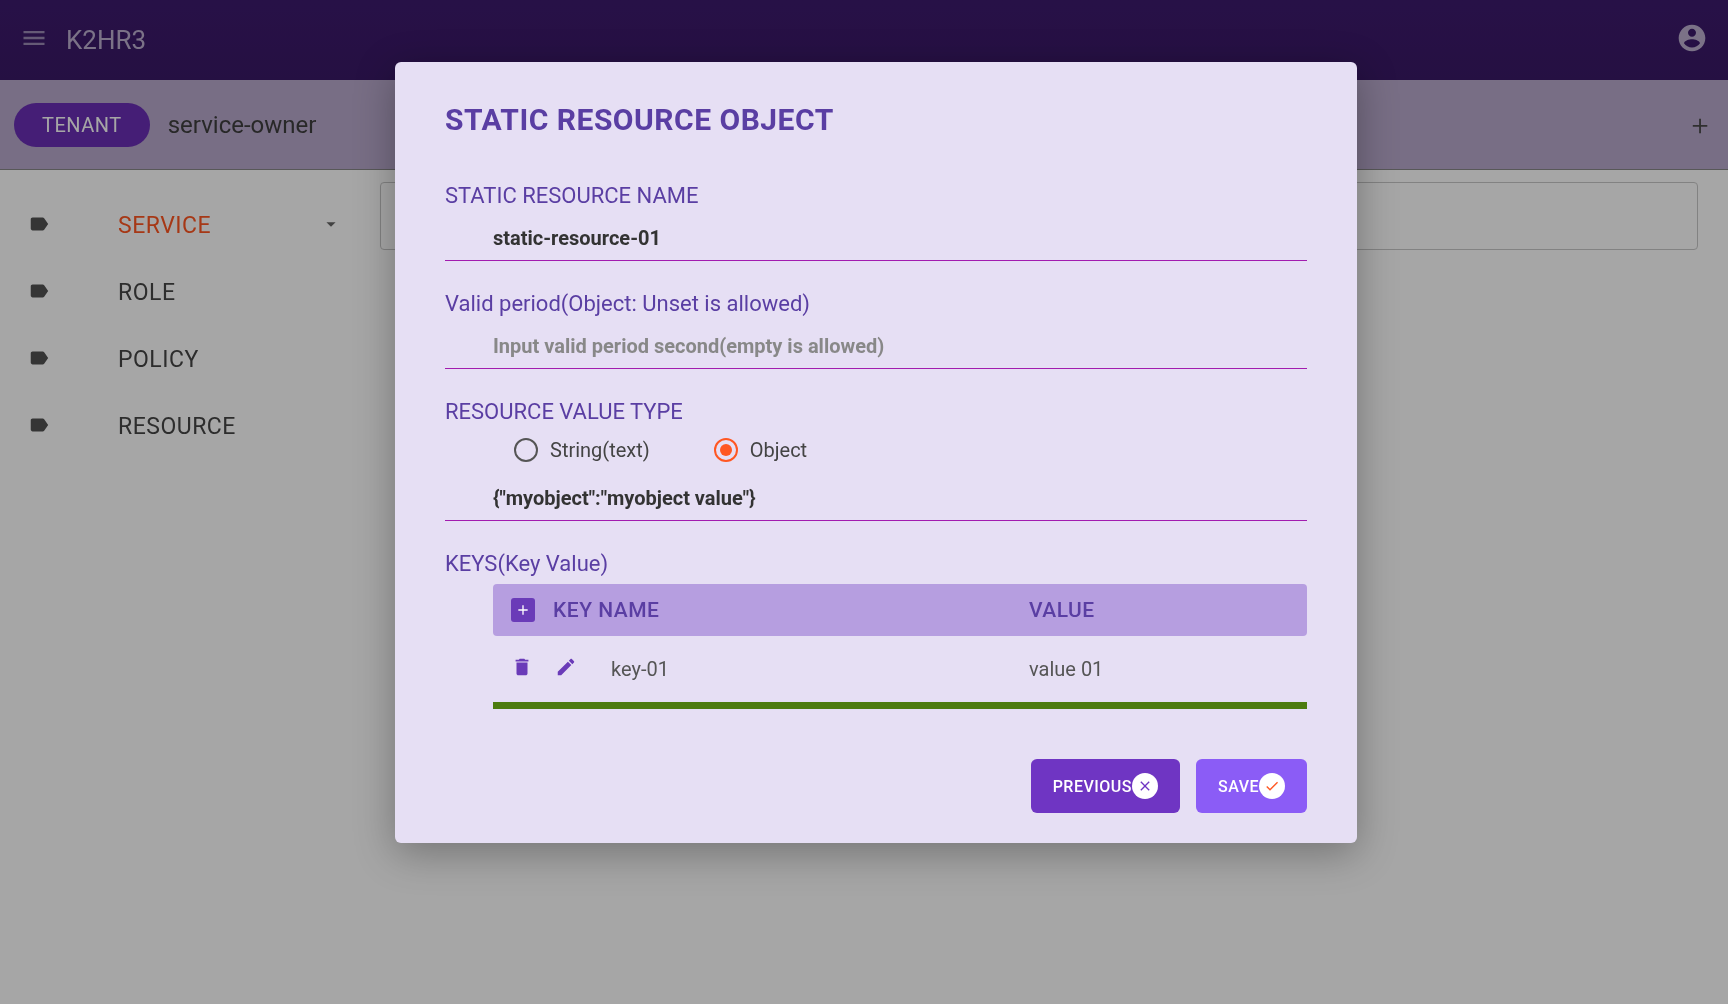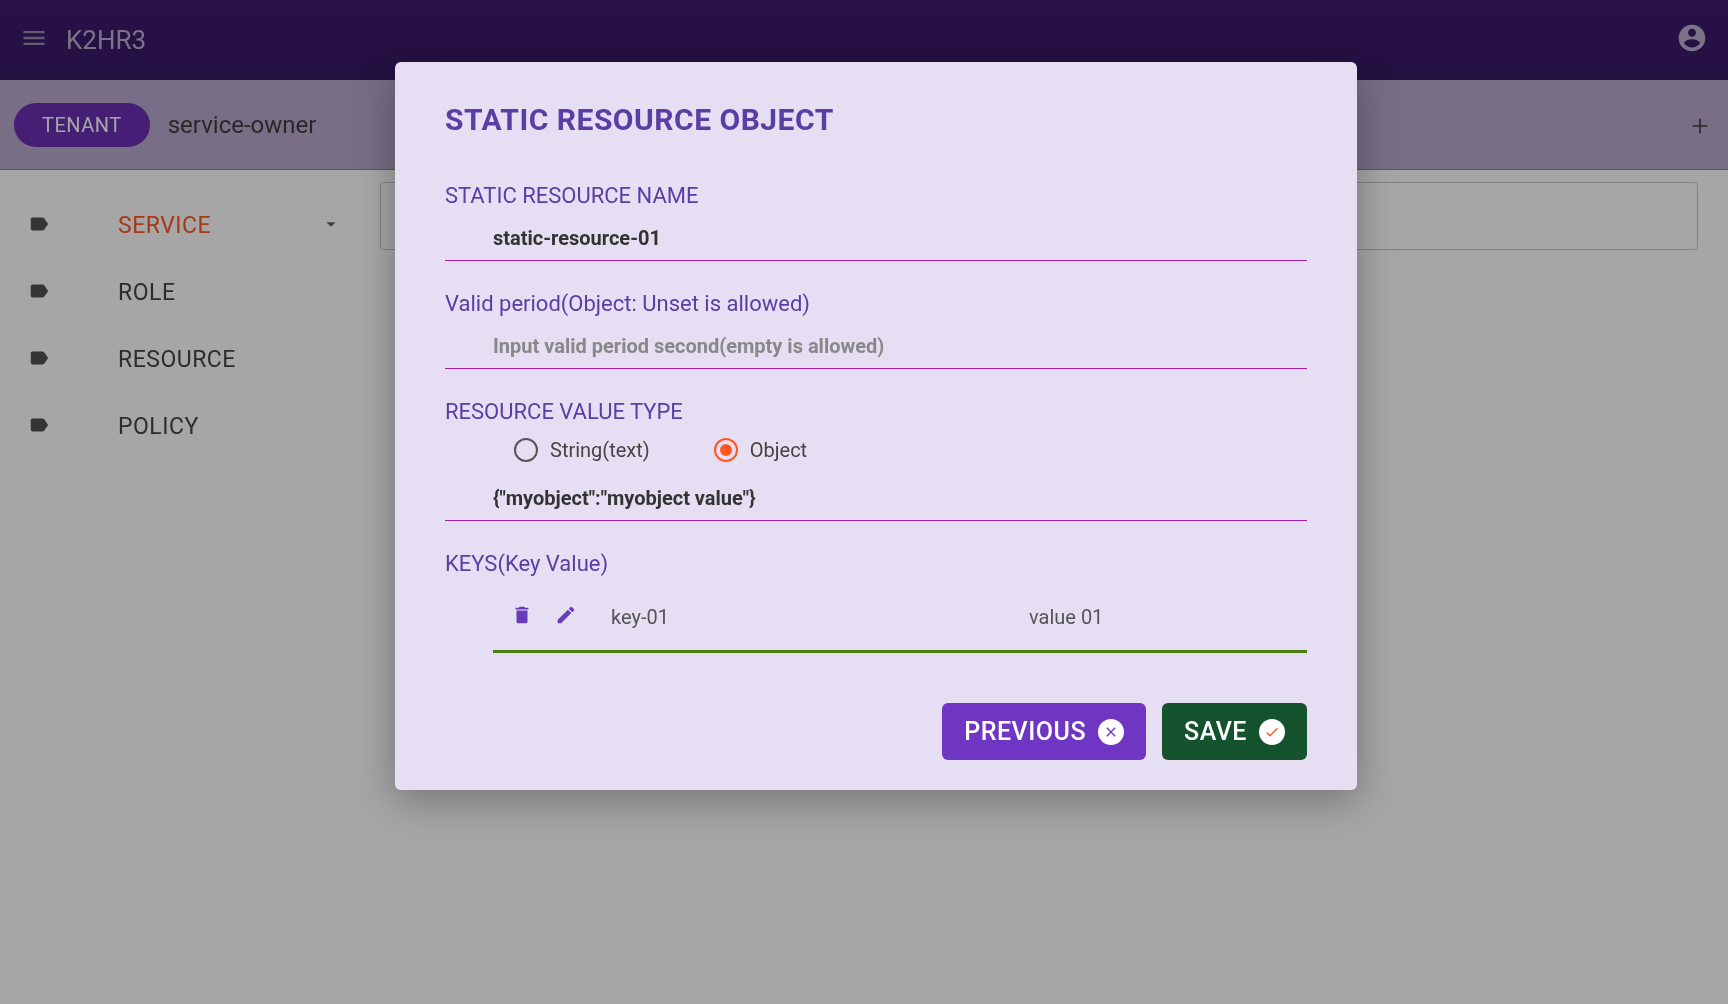--- a/index.html
+++ b/index.html
@@ -45,33 +45,33 @@
 .radio-circle.selected { border-color: #ff5722; }
 .radio-dot { width: 12px; height: 12px; background: #ff5722; border-radius: 50%; }
 .radio-label { font-size: 20px; color: #444; }
 
 .keys-header { background: #b69ee0; display: flex; align-items: center; padding: 14px 18px; border-radius: 4px; margin-top: 8px; }
 .keys-header .add-box { width: 24px; height: 24px; background: #6a3bb8; border-radius: 3px; display: flex; align-items: center; justify-content: center; color: #fff; font-size: 18px; font-weight: bold; margin-right: 18px; cursor: pointer; }
 .keys-header .col { color: #5a3ea3; font-size: 21px; font-weight: 500; letter-spacing: 0.5px; }
 .keys-header .col.name { flex: 1; }
 .keys-header .col.value { width: 260px; }
 
-.keys-row { display: flex; align-items: center; padding: 20px 18px; border-bottom: 3px solid #4d7c0f; }
+.keys-row { display: flex; align-items: center; padding: 20px 18px; border-bottom: 7px solid #4d7c0f; }
 .keys-row .icon-btn { color: #6a3bb8; margin-right: 22px; cursor: pointer; }
 .keys-row .cell { color: #555; font-size: 20px; }
 .keys-row .cell.name { flex: 1; margin-left: 12px; }
 .keys-row .cell.value { width: 260px; }
 
 .pagination { display: flex; align-items: center; justify-content: flex-end; gap: 30px; padding: 18px 10px; color: #555; font-size: 18px; }
 .pagination .nav-btn { color: #888; cursor: pointer; padding: 4px; }
 
 .modal-actions { display: flex; justify-content: flex-end; gap: 16px; margin-top: 50px; }
-.btn { display: flex; align-items: center; gap: 12px; padding: 14px 22px; border: none; border-radius: 6px; font-size: 25px; font-weight: 500; color: #fff; cursor: pointer; letter-spacing: 0.5px; }
+.btn { display: flex; align-items: center; padding: 14px 22px; border: none; border-radius: 6px; font-size: 16px; font-weight: 500; color: #fff; cursor: pointer; letter-spacing: 0.5px; }
 .btn.prev { background: #6f35c3; }
-.btn.save { background: #14532d; }
+.btn.save { background: #8b5cf6; }
 .btn .circle-icon { width: 26px; height: 26px; border-radius: 50%; background: #fff; display: flex; align-items: center; justify-content: center; }
 .btn.prev .circle-icon svg { color: #6f35c3; }
 .btn.save .circle-icon svg { color: #ff5722; }
 
 .content-box { position: absolute; left: 380px; top: 182px; right: 30px; height: 68px; background: #fff; border: 1px solid #c8c8c8; border-radius: 4px; }
 </style>
 </head>
 <body>
 
 <div class="header">
@@ -121,29 +121,29 @@
         </svg>
     </span>
     <span class="label">ROLE</span>
   </div>
   <div class="sidebar-item">
     <span class="tag-icon">
       <svg width="22" height="22" viewBox="0 0 24 24" fill="currentColor">
           <path d="M17.63 5.84C17.27 5.33 16.67 5 16 5L5 5.01C3.9 5.01 3 5.9 3 7v10c0 1.1.9 1.99 2 1.99L16 19c.67 0 1.27-.33 1.63-.84L22 12l-4.37-6.16z"></path>
         </svg>
     </span>
+    <span class="label">POLICY</span>
+  </div>
+  <div class="sidebar-item">
+    <span class="tag-icon">
+      <svg width="22" height="22" viewBox="0 0 24 24" fill="currentColor">
+          <path d="M17.63 5.84C17.27 5.33 16.67 5 16 5L5 5.01C3.9 5.01 3 5.9 3 7v10c0 1.1.9 1.99 2 1.99L16 19c.67 0 1.27-.33 1.63-.84L22 12l-4.37-6.16z"></path>
+        </svg>
+    </span>
     <span class="label">RESOURCE</span>
-  </div>
-  <div class="sidebar-item">
-    <span class="tag-icon">
-      <svg width="22" height="22" viewBox="0 0 24 24" fill="currentColor">
-          <path d="M17.63 5.84C17.27 5.33 16.67 5 16 5L5 5.01C3.9 5.01 3 5.9 3 7v10c0 1.1.9 1.99 2 1.99L16 19c.67 0 1.27-.33 1.63-.84L22 12l-4.37-6.16z"></path>
-        </svg>
-    </span>
-    <span class="label">POLICY</span>
   </div>
 </div>
 
 <div class="overlay"></div>
 
 <div class="modal">
   <h2 class="modal-title">STATIC RESOURCE OBJECT</h2>
 
   <div class="field-block">
     <div class="field-label">STATIC RESOURCE NAME</div>
@@ -168,20 +168,29 @@
           </span>
         <span class="radio-label">Object</span>
       </div>
     </div>
     <input class="text-input" value="{&quot;myobject&quot;:&quot;myobject value&quot;}" style="">
   </div>
 
   <div class="field-block" style="margin-bottom:8px;">
     <div class="field-label">KEYS(Key Value)</div>
     <div class="indent">
+      <div class="keys-header">
+        <span class="add-box">
+          <svg width="16" height="16" viewBox="0 0 24 24" fill="currentColor">
+              <path d="M19 13h-6v6h-2v-6H5v-2h6V5h2v6h6v2z"></path>
+            </svg>
+        </span>
+        <span class="col name">KEY NAME</span>
+        <span class="col value">VALUE</span>
+      </div>
       <div class="keys-row">
         <span class="icon-btn">
           <svg width="22" height="22" viewBox="0 0 24 24" fill="currentColor">
               <path d="M6 19c0 1.1.9 2 2 2h8c1.1 0 2-.9 2-2V7H6v12zM19 4h-3.5l-1-1h-5l-1 1H5v2h14V4z"></path>
             </svg>
         </span>
         <span class="icon-btn">
           <svg width="22" height="22" viewBox="0 0 24 24" fill="currentColor">
               <path d="M3 17.25V21h3.75L17.81 9.94l-3.75-3.75L3 17.25zM20.71 7.04c.39-.39.39-1.02 0-1.41l-2.34-2.34c-.39-.39-1.02-.39-1.41 0l-1.83 1.83 3.75 3.75 1.83-1.83z"></path>
             </svg>

